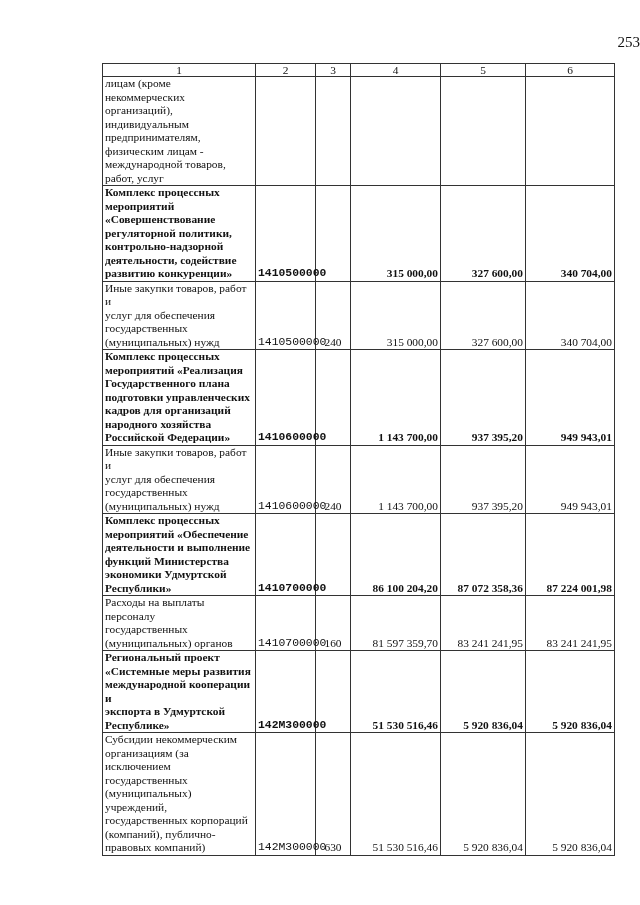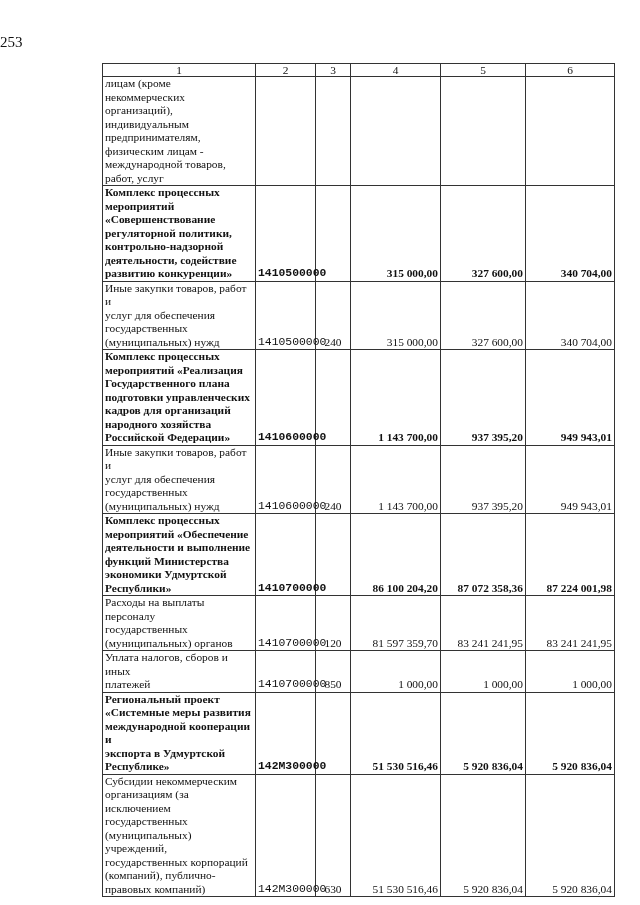--- a/index.html
+++ b/index.html
@@ -1,18 +1,18 @@
 <!DOCTYPE html>
 <html><head>
 <meta charset="utf-8">
 <style>
   html, body { margin: 0; padding: 0; background: #ffffff; }
   body { width: 640px; height: 905px; position: relative; overflow: hidden;
          font-family: "Liberation Serif", "DejaVu Serif", serif; color: #111; }
-  .page-number { position: absolute; top: 34px; left: 0; width: 100%; text-align: left;
+  .page-number { position: absolute; top: 34px; left: 0; width: 100%; text-align: right;
                  font-size: 15px; }
   table.budget { position: absolute; top: 63px; left: 102px; border-collapse: collapse;
                  table-layout: fixed; width: 512px; font-size: 11.4px; line-height: 13.5px; }
   table.budget td, table.budget th { border: 1px solid #333; padding: 0 2px; vertical-align: bottom; }
   table.budget th { font-weight: normal; text-align: center; height: 12px; line-height: 12px; font-size: 11.4px; }
   col.c1 { width: 153px; } col.c2 { width: 60px; } col.c3 { width: 35px; }
   col.c4 { width: 90px; } col.c5 { width: 85px; } col.c6 { width: 89px; }
   td.name { text-align: left; vertical-align: top; white-space: pre-line; }
   td.code { text-align: center; font-family: Liberation Mono, monospace; }
   td.type { text-align: center; }
@@ -119,33 +119,24 @@
         <td class="type"></td>
         <td class="num">86 100 204,20</td>
         <td class="num">87 072 358,36</td>
         <td class="num">87 224 001,98</td>
       </tr>
       <tr>
         <td class="name">Расходы на выплаты персоналу
 государственных
 (муниципальных) органов</td>
         <td class="code">1410700000</td>
-        <td class="type">120</td>
+        <td class="type">160</td>
         <td class="num">81 597 359,70</td>
         <td class="num">83 241 241,95</td>
         <td class="num">83 241 241,95</td>
-      </tr>
-      <tr>
-        <td class="name">Уплата налогов, сборов и иных
-платежей</td>
-        <td class="code">1410700000</td>
-        <td class="type">850</td>
-        <td class="num">1 000,00</td>
-        <td class="num">1 000,00</td>
-        <td class="num">1 000,00</td>
       </tr>
       <tr class="bold">
         <td class="name">Региональный проект
 «Системные меры развития
 международной кооперации и
 экспорта в Удмуртской
 Республике»</td>
         <td class="code">142М300000</td>
         <td class="type"></td>
         <td class="num">51 530 516,46</td>

